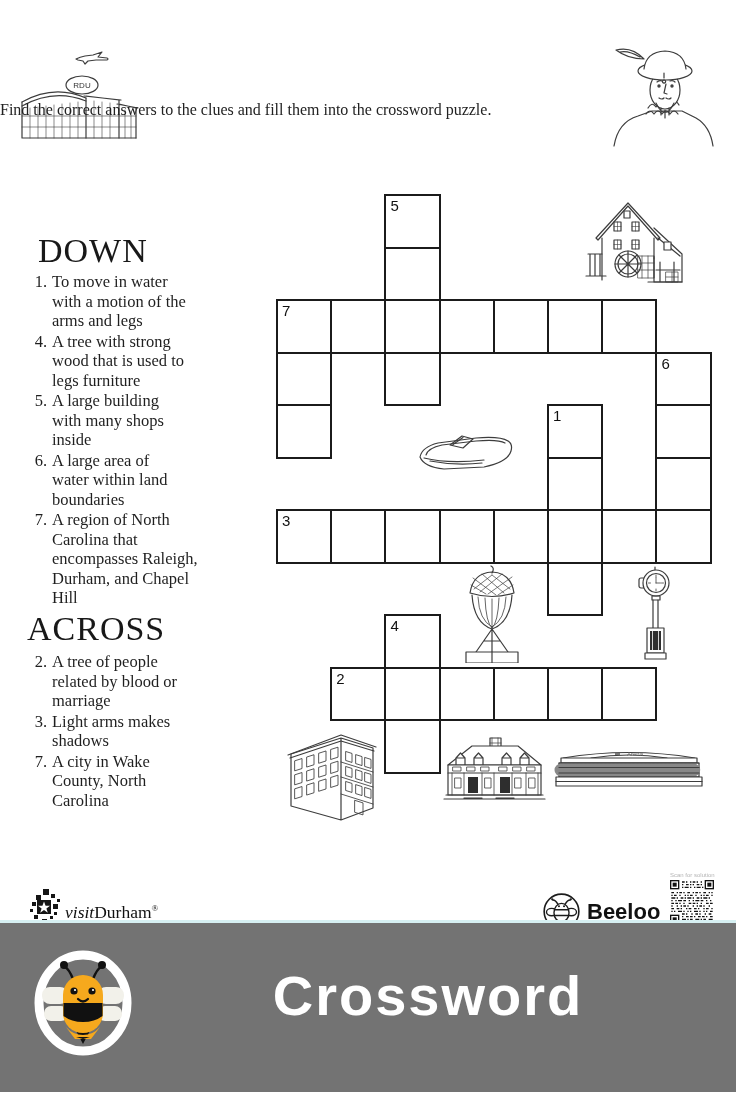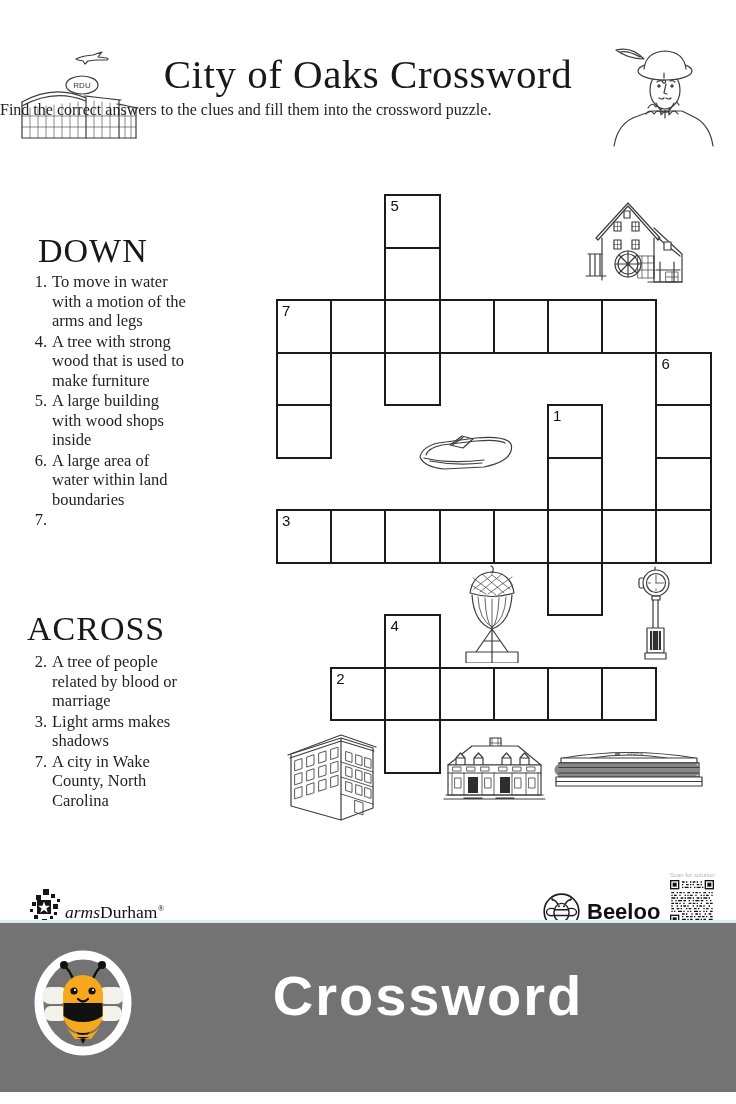--- a/index.html
+++ b/index.html
@@ -56,21 +56,20 @@
       <ellipse cx="64" cy="15" rx="16" ry="9" fill="#fff"></ellipse>
       <path d="M4,32 Q36,14 68,28 M4,36 Q36,18 68,31"></path>
       <path d="M4,32 L4,68 L118,68"></path>
       <path d="M68,28 L68,68 M68,26 L101,30 L101,68 M101,34 L118,38 L118,68 M66,26 L103,30 M99,34 L120,38"></path>
       <path stroke-width="0.6" d="M12,38 V68 M20,37 V68 M28,36 V68 M36,35 V68 M44,34 V68 M52,33 V68 M60,32 V68 M76,31 V68 M84,32 V68 M92,33 V68 M107,40 V68 M113,41 V68"></path>
       <path stroke-width="0.6" d="M4,46 H118 M4,57 H118"></path>
     </g>
     <text x="64" y="18" text-anchor="middle" font-family="Liberation Sans, sans-serif" font-size="8" fill="#333">RDU</text>
   </svg>
 
-  <div class="abs title">City of Oaks Crossword</div>
   <div class="abs subtitle">Find the correct answers to the clues and fill them into the crossword puzzle.</div>
 
   <svg class="abs" style="left:608px;top:46px" width="112" height="102" viewBox="0 0 112 102">
     <g class="lineart">
       <path d="M6,100 Q10,76 30,70 L44,65 L74,65 L88,72 Q102,80 105,100"></path>
       <path d="M40,62 q4,-7 8,-1 q4,-7 8,-1 q4,-7 8,-1 q4,-6 7,0"></path>
       <path d="M38,68 q4,-6 8,0 q4,-6 8,0 q4,-6 8,0 q4,-6 8,0"></path>
       <ellipse cx="57" cy="44" rx="15" ry="19" fill="#fff"></ellipse>
       <path d="M48,57 Q57,76 66,57 M53,62 v7 M57,64 v8 M61,62 v7"></path>
       <path d="M51,52 q3,2 5,0 M58,52 q3,2 5,0"></path>
@@ -89,36 +88,41 @@
     <li>
         <span class="clue-num">1.</span>
         <span class="clue-text">To move in water
 with a motion of the
 arms and legs</span>
       </li>
     <li>
         <span class="clue-num">4.</span>
         <span class="clue-text">A tree with strong
 wood that is used to
-make furniture</span>
+legs furniture</span>
       </li>
     <li>
         <span class="clue-num">5.</span>
         <span class="clue-text">A large building
-with wood shops
+with many shops
 inside</span>
       </li>
     <li>
         <span class="clue-num">6.</span>
         <span class="clue-text">A large area of
 water within land
 boundaries</span>
       </li>
     <li>
         <span class="clue-num">7.</span>
+        <span class="clue-text">A region of North
+Carolina that
+encompasses Raleigh,
+Durham, and Chapel
+Hill</span>
       </li>
   </ul>
 
   <div class="abs clue-head" style="left:27px;top:610px">ACROSS</div>
   <ul class="abs clue-list" style="left:27px;top:652px">
     <li>
         <span class="clue-num">2.</span>
         <span class="clue-text">A tree of people
 related by blood or
 marriage</span>
@@ -342,21 +346,21 @@
         <rect x="7" y="11" width="14" height="14"></rect>
         <rect x="23" y="15" width="5" height="5"></rect>
           <rect x="0" y="20" width="3" height="3"></rect>
         <rect x="4" y="26" width="4" height="4"></rect>
           <rect x="12" y="30" width="5" height="5"></rect>
           <rect x="20" y="27" width="3" height="3"></rect>
         <rect x="24" y="23" width="3" height="3"></rect>
       </g>
       <polygon fill="#ffffff" points="14,12.5 15.6,16.8 20,16.8 16.4,19.4 17.8,23.8 14,21 10.2,23.8 11.6,19.4 8,16.8 12.4,16.8"></polygon>
     </svg>
-    <div class="vr-text" style="margin-left:3px;margin-bottom:2px;"><span class="it">arms</span><span>Durham</span><span class="vr-reg">®</span></div>
+    <div class="vr-text" style="margin-left:3px;margin-bottom:2px;"><span class="it">visit</span><span>Durham</span><span class="vr-reg">®</span></div>
   </div>
 
   <div class="abs" style="left:543px;top:893px;">
     <div style="display:flex;align-items:center;">
       <svg width="37" height="37" viewBox="0 0 32 32">
         <g stroke="#1c1c1c" fill="#ffffff" stroke-width="1.2" stroke-linecap="round">
           <circle cx="16" cy="16" r="15" stroke-width="1.4"></circle>
           <path d="M13,10 Q11,6 8.5,6 M19,10 Q21,6 23.5,6" fill="none"></path>
           <circle cx="8" cy="5.5" r="1" fill="#1c1c1c" stroke="none"></circle>
             <circle cx="24" cy="5.5" r="1" fill="#1c1c1c" stroke="none"></circle>

